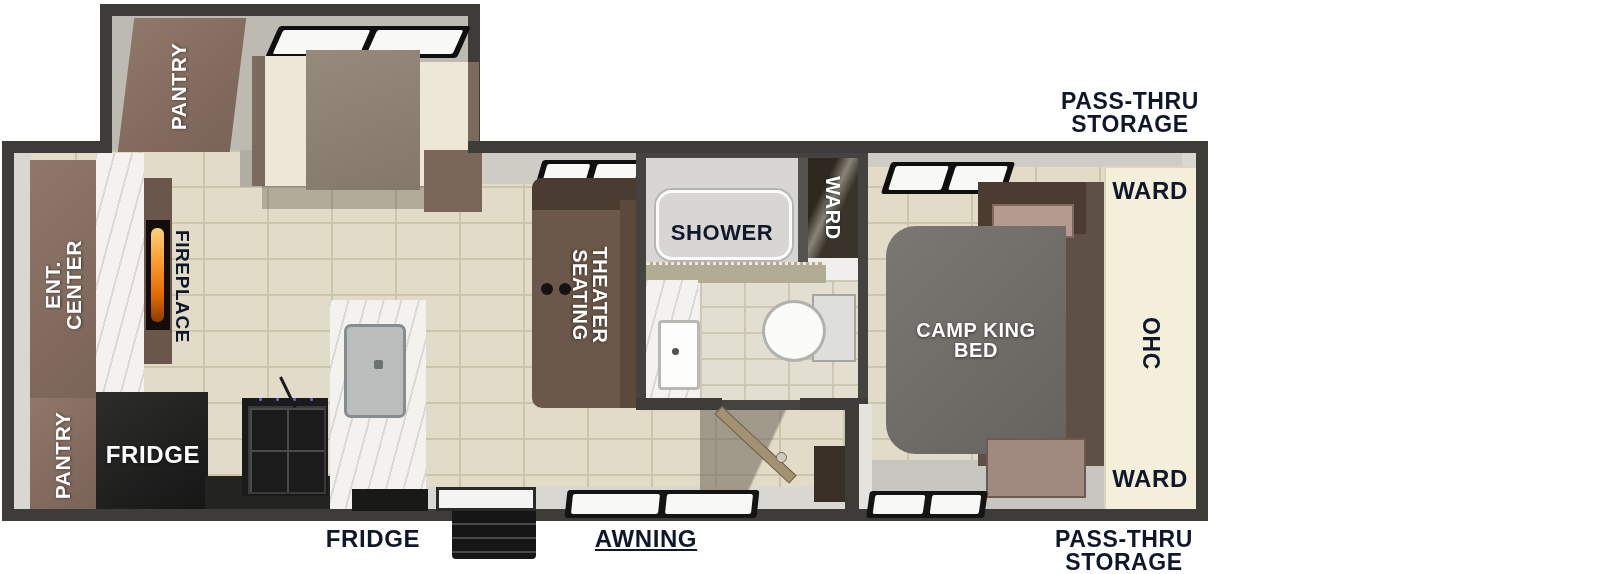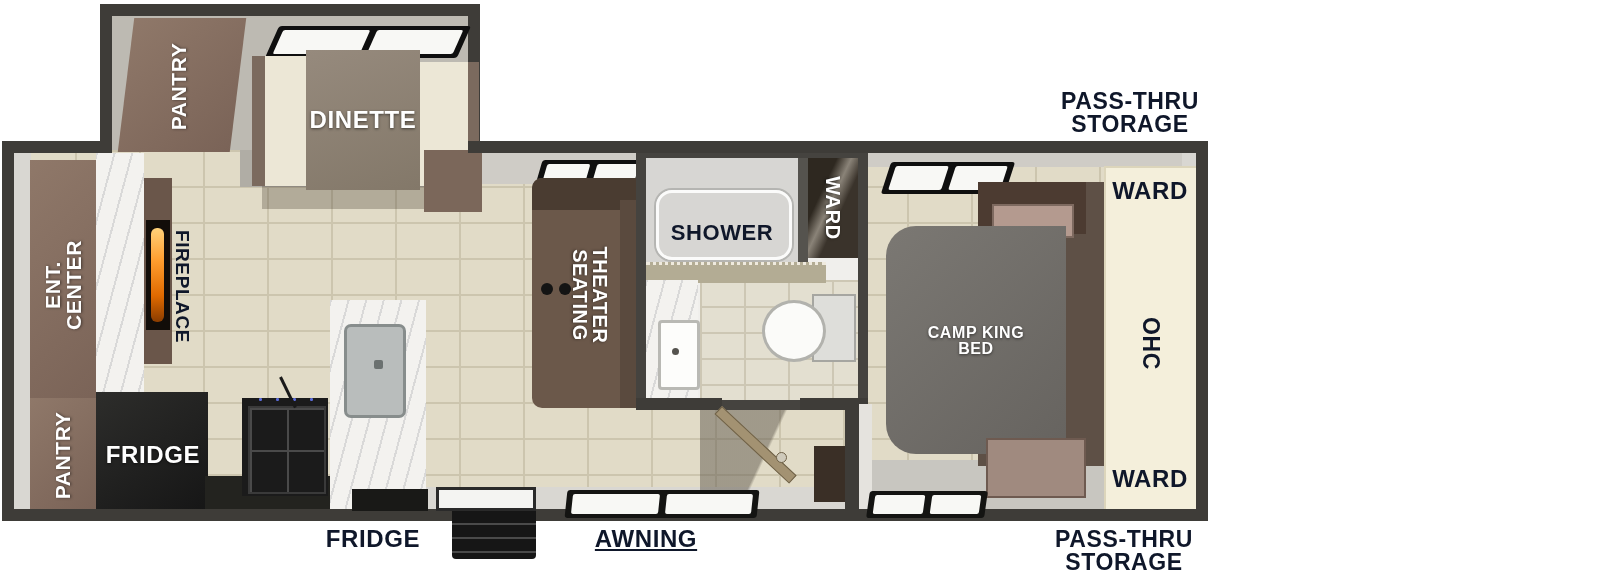--- a/index.html
+++ b/index.html
@@ -54,21 +54,20 @@
 
   <div class="win" style="left:272px;top:26px;width:180px;height:24px;transform:skewX(-24deg);">
     <div class="pane"></div>
       <div class="pane"></div>
   </div>
 
   <div class="abs" style="left:262px;top:183px;width:170px;height:26px;background:rgba(70,58,48,0.30);"></div>
   <div class="abs cream" style="left:252px;top:56px;width:52px;height:130px;border-left:13px solid #7b6a5e;"></div>
   <div class="abs cream" style="left:418px;top:62px;width:50px;height:124px;border-right:11px solid #7b6a5e;"></div>
   <div class="abs" style="left:306px;top:50px;width:114px;height:140px;background:linear-gradient(160deg,#968a7d,#837869);"></div>
-  <div class="lbl lbl-w" style="left:300px;top:104px;width:126px;height:32px;font-size:24px;">DINETTE</div>
 
   <div class="abs brown" style="left:30px;top:160px;width:66px;height:246px;"></div>
   <div class="lbl lbl-w" style="left:33px;top:172px;width:60px;height:226px;font-size:21px;">
     <span class="r270">ENT. CENTER</span>
   </div>
 
   <div class="abs marble" style="left:96px;top:153px;width:48px;height:252px;"></div>
   <div class="abs" style="left:144px;top:178px;width:28px;height:186px;background:#6a564a;"></div>
   <div class="abs" style="left:146px;top:220px;width:24px;height:110px;background:#120d09;"></div>
   <div class="abs" style="left:151px;top:228px;width:13px;height:94px;border-radius:6px;background:linear-gradient(#ffd27a,#ff9d2e 35%,#e06a00 72%,#8a3c00);"></div>
@@ -148,21 +147,21 @@
 
   <div class="abs" style="left:872px;top:460px;width:236px;height:50px;background:#c8c6c0;"></div>
   <div class="win" style="left:886px;top:162px;width:112px;height:24px;transform:skewX(-18deg);">
     <div class="pane"></div>
       <div class="pane"></div>
   </div>
   <div class="abs" style="left:978px;top:182px;width:130px;height:284px;background:#5e5046;"></div>
   <div class="abs" style="left:978px;top:182px;width:108px;height:52px;background:#4c3b31;"></div>
   <div class="abs" style="left:992px;top:204px;width:78px;height:30px;background:#b49a8f;border:2px solid #7e6a60;"></div>
   <div class="abs" style="left:886px;top:226px;width:180px;height:228px;background:linear-gradient(135deg,#7b7873,#66635f);border-radius:30px 0 0 30px;"></div>
-  <div class="lbl lbl-w" style="left:886px;top:312px;width:180px;height:58px;font-size:16px;">CAMP KING
+  <div class="lbl lbl-w" style="left:886px;top:312px;width:180px;height:58px;font-size:20px;">CAMP KING
 BED</div>
   <div class="abs" style="left:986px;top:438px;width:96px;height:56px;background:#a08a7f;border:2px solid #6e5a50;"></div>
 
   <div class="abs" style="left:1104px;top:166px;width:92px;height:342px;background:#f4efdb;border:2px solid #dcd5bb;"></div>
   <div class="lbl lbl-b" style="left:1104px;top:176px;width:92px;height:30px;font-size:24px;">WARD</div>
   <div class="lbl lbl-b" style="left:1114px;top:300px;width:72px;height:86px;font-size:23px;">
     <span class="r90">OHC</span>
   </div>
   <div class="lbl lbl-b" style="left:1104px;top:464px;width:92px;height:30px;font-size:24px;">WARD</div>
 

